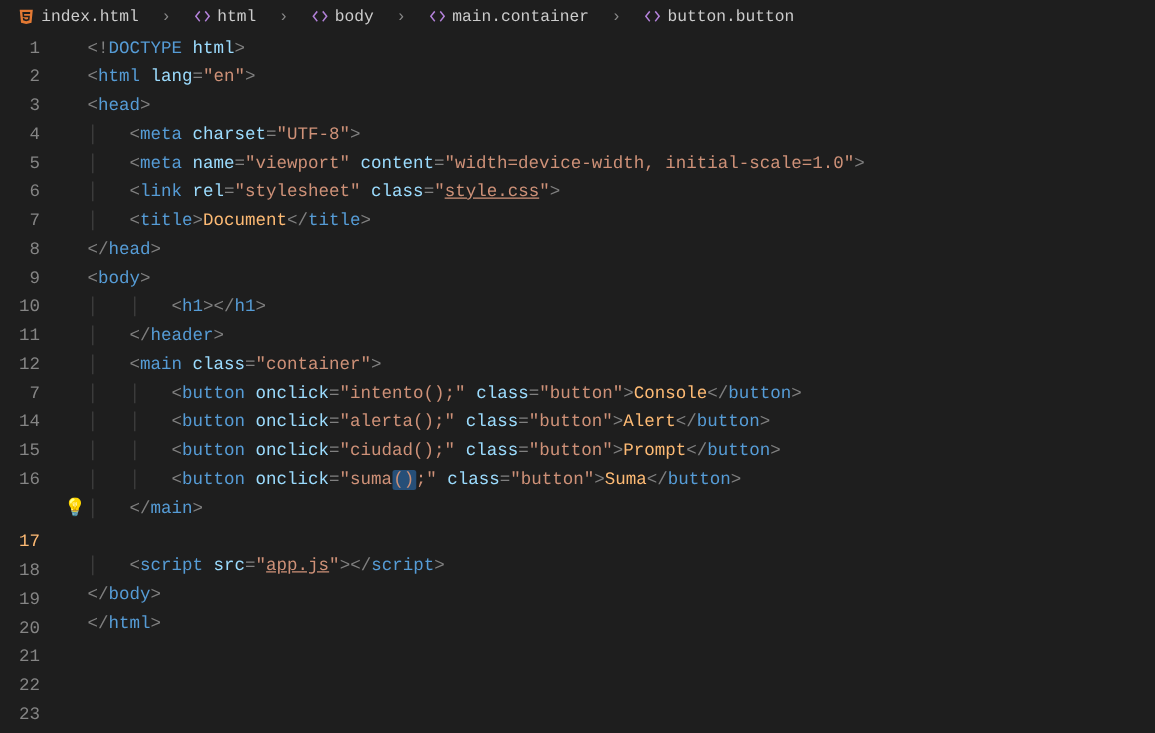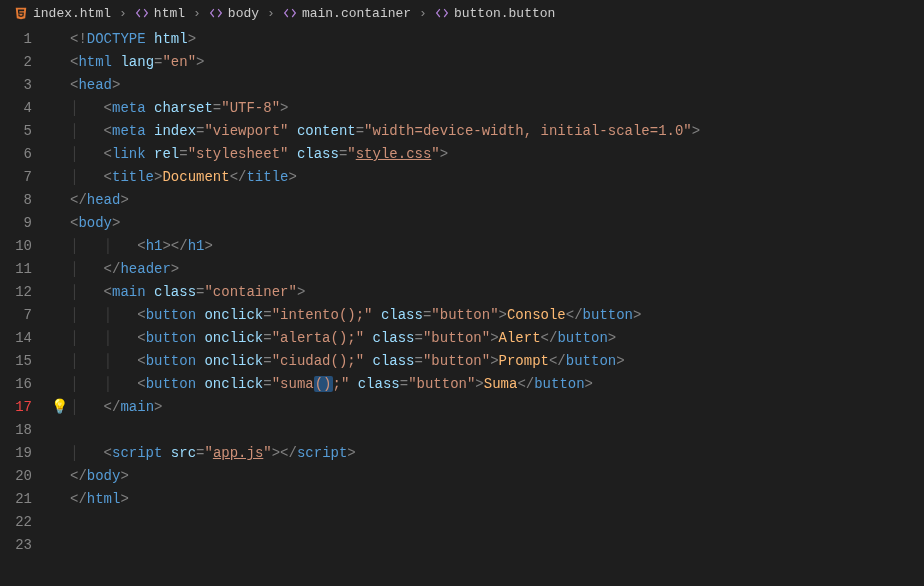--- a/index.html
+++ b/index.html
@@ -12,39 +12,39 @@
       height: 586px;
       overflow: hidden;
     }
     .breadcrumb {
       display: flex;
       align-items: center;
       padding: 4px 14px;
       height: 26px;
       color: #cccccc;
       font-size: 13px;
-      gap: 4px;
+      gap: 14px;
     }
     .breadcrumb .crumb { display: flex; align-items: center; }
     .breadcrumb .chev { color: #888; margin: 0 4px; }
     .crumb-icon { margin-right: 5px; display: inline-flex; }
     .editor {
       display: flex;
       padding-top: 2px;
     }
     .gutter {
       width: 50px;
       text-align: right;
       color: #858585;
       padding-right: 18px;
       user-select: none;
       flex-shrink: 0;
     }
     .gutter .ln { height: 23px; line-height: 23px; }
-    .gutter .ln.active { color: #ef4444; }
+    .gutter .ln.active { color: #fdba74; margin-top: 27px; }
     .glyph {
       width: 20px;
       flex-shrink: 0;
     }
     .glyph .gl { height: 23px; line-height: 23px; display: flex; align-items: center; justify-content: center; }
     .code {
       flex: 1;
     }
     .line { height: 23px; line-height: 23px; white-space: pre; }
     .indent-guide { color: #404040; }
@@ -164,21 +164,21 @@
       <div class="gl"></div>
     <div class="gl"></div>
       <div class="gl"></div>
   </div>
 
   <div class="code">
     <div class="line"><span class="s-punc">&lt;!</span><span class="s-doctype">DOCTYPE</span> <span class="s-attr">html</span><span class="s-punc">&gt;</span></div>
     <div class="line"><span class="s-punc">&lt;</span><span class="s-tag">html</span> <span class="s-attr">lang</span><span class="s-punc">=</span><span class="s-str">"en"</span><span class="s-punc">&gt;</span></div>
     <div class="line"><span class="s-punc">&lt;</span><span class="s-tag">head</span><span class="s-punc">&gt;</span></div>
     <div class="line"><span class="indent-guide">│   </span><span class="s-punc">&lt;</span><span class="s-tag">meta</span> <span class="s-attr">charset</span><span class="s-punc">=</span><span class="s-str">"UTF-8"</span><span class="s-punc">&gt;</span></div>
-    <div class="line"><span class="indent-guide">│   </span><span class="s-punc">&lt;</span><span class="s-tag">meta</span> <span class="s-attr">index</span><span class="s-punc">=</span><span class="s-str">"viewport"</span> <span class="s-attr">content</span><span class="s-punc">=</span><span class="s-str">"width=device-width, initial-scale=1.0"</span><span class="s-punc">&gt;</span></div>
+    <div class="line"><span class="indent-guide">│   </span><span class="s-punc">&lt;</span><span class="s-tag">meta</span> <span class="s-attr">name</span><span class="s-punc">=</span><span class="s-str">"viewport"</span> <span class="s-attr">content</span><span class="s-punc">=</span><span class="s-str">"width=device-width, initial-scale=1.0"</span><span class="s-punc">&gt;</span></div>
     <div class="line"><span class="indent-guide">│   </span><span class="s-punc">&lt;</span><span class="s-tag">link</span> <span class="s-attr">rel</span><span class="s-punc">=</span><span class="s-str">"stylesheet"</span> <span class="s-attr">class</span><span class="s-punc">=</span><span class="s-str">"<span class="s-under">style.css</span>"</span><span class="s-punc">&gt;</span></div>
     <div class="line"><span class="indent-guide">│   </span><span class="s-punc">&lt;</span><span class="s-tag">title</span><span class="s-punc">&gt;</span><span class="s-text">Document</span><span class="s-punc">&lt;/</span><span class="s-tag">title</span><span class="s-punc">&gt;</span></div>
     <div class="line"><span class="s-punc">&lt;/</span><span class="s-tag">head</span><span class="s-punc">&gt;</span></div>
     <div class="line"><span class="s-punc">&lt;</span><span class="s-tag">body</span><span class="s-punc">&gt;</span></div>
     <div class="line"><span class="indent-guide">│   │   </span><span class="s-punc">&lt;</span><span class="s-tag">h1</span><span class="s-punc">&gt;&lt;/</span><span class="s-tag">h1</span><span class="s-punc">&gt;</span></div>
     <div class="line"><span class="indent-guide">│   </span><span class="s-punc">&lt;/</span><span class="s-tag">header</span><span class="s-punc">&gt;</span></div>
     <div class="line"><span class="indent-guide">│   </span><span class="s-punc">&lt;</span><span class="s-tag">main</span> <span class="s-attr">class</span><span class="s-punc">=</span><span class="s-str">"container"</span><span class="s-punc">&gt;</span></div>
     <div class="line"><span class="indent-guide">│   │   </span><span class="s-punc">&lt;</span><span class="s-tag">button</span> <span class="s-attr">onclick</span><span class="s-punc">=</span><span class="s-str">"intento();"</span> <span class="s-attr">class</span><span class="s-punc">=</span><span class="s-str">"button"</span><span class="s-punc">&gt;</span><span class="s-text">Console</span><span class="s-punc">&lt;/</span><span class="s-tag">button</span><span class="s-punc">&gt;</span></div>
     <div class="line"><span class="indent-guide">│   │   </span><span class="s-punc">&lt;</span><span class="s-tag">button</span> <span class="s-attr">onclick</span><span class="s-punc">=</span><span class="s-str">"alerta();"</span> <span class="s-attr">class</span><span class="s-punc">=</span><span class="s-str">"button"</span><span class="s-punc">&gt;</span><span class="s-text">Alert</span><span class="s-punc">&lt;/</span><span class="s-tag">button</span><span class="s-punc">&gt;</span></div>
     <div class="line"><span class="indent-guide">│   │   </span><span class="s-punc">&lt;</span><span class="s-tag">button</span> <span class="s-attr">onclick</span><span class="s-punc">=</span><span class="s-str">"ciudad();"</span> <span class="s-attr">class</span><span class="s-punc">=</span><span class="s-str">"button"</span><span class="s-punc">&gt;</span><span class="s-text">Prompt</span><span class="s-punc">&lt;/</span><span class="s-tag">button</span><span class="s-punc">&gt;</span></div>

